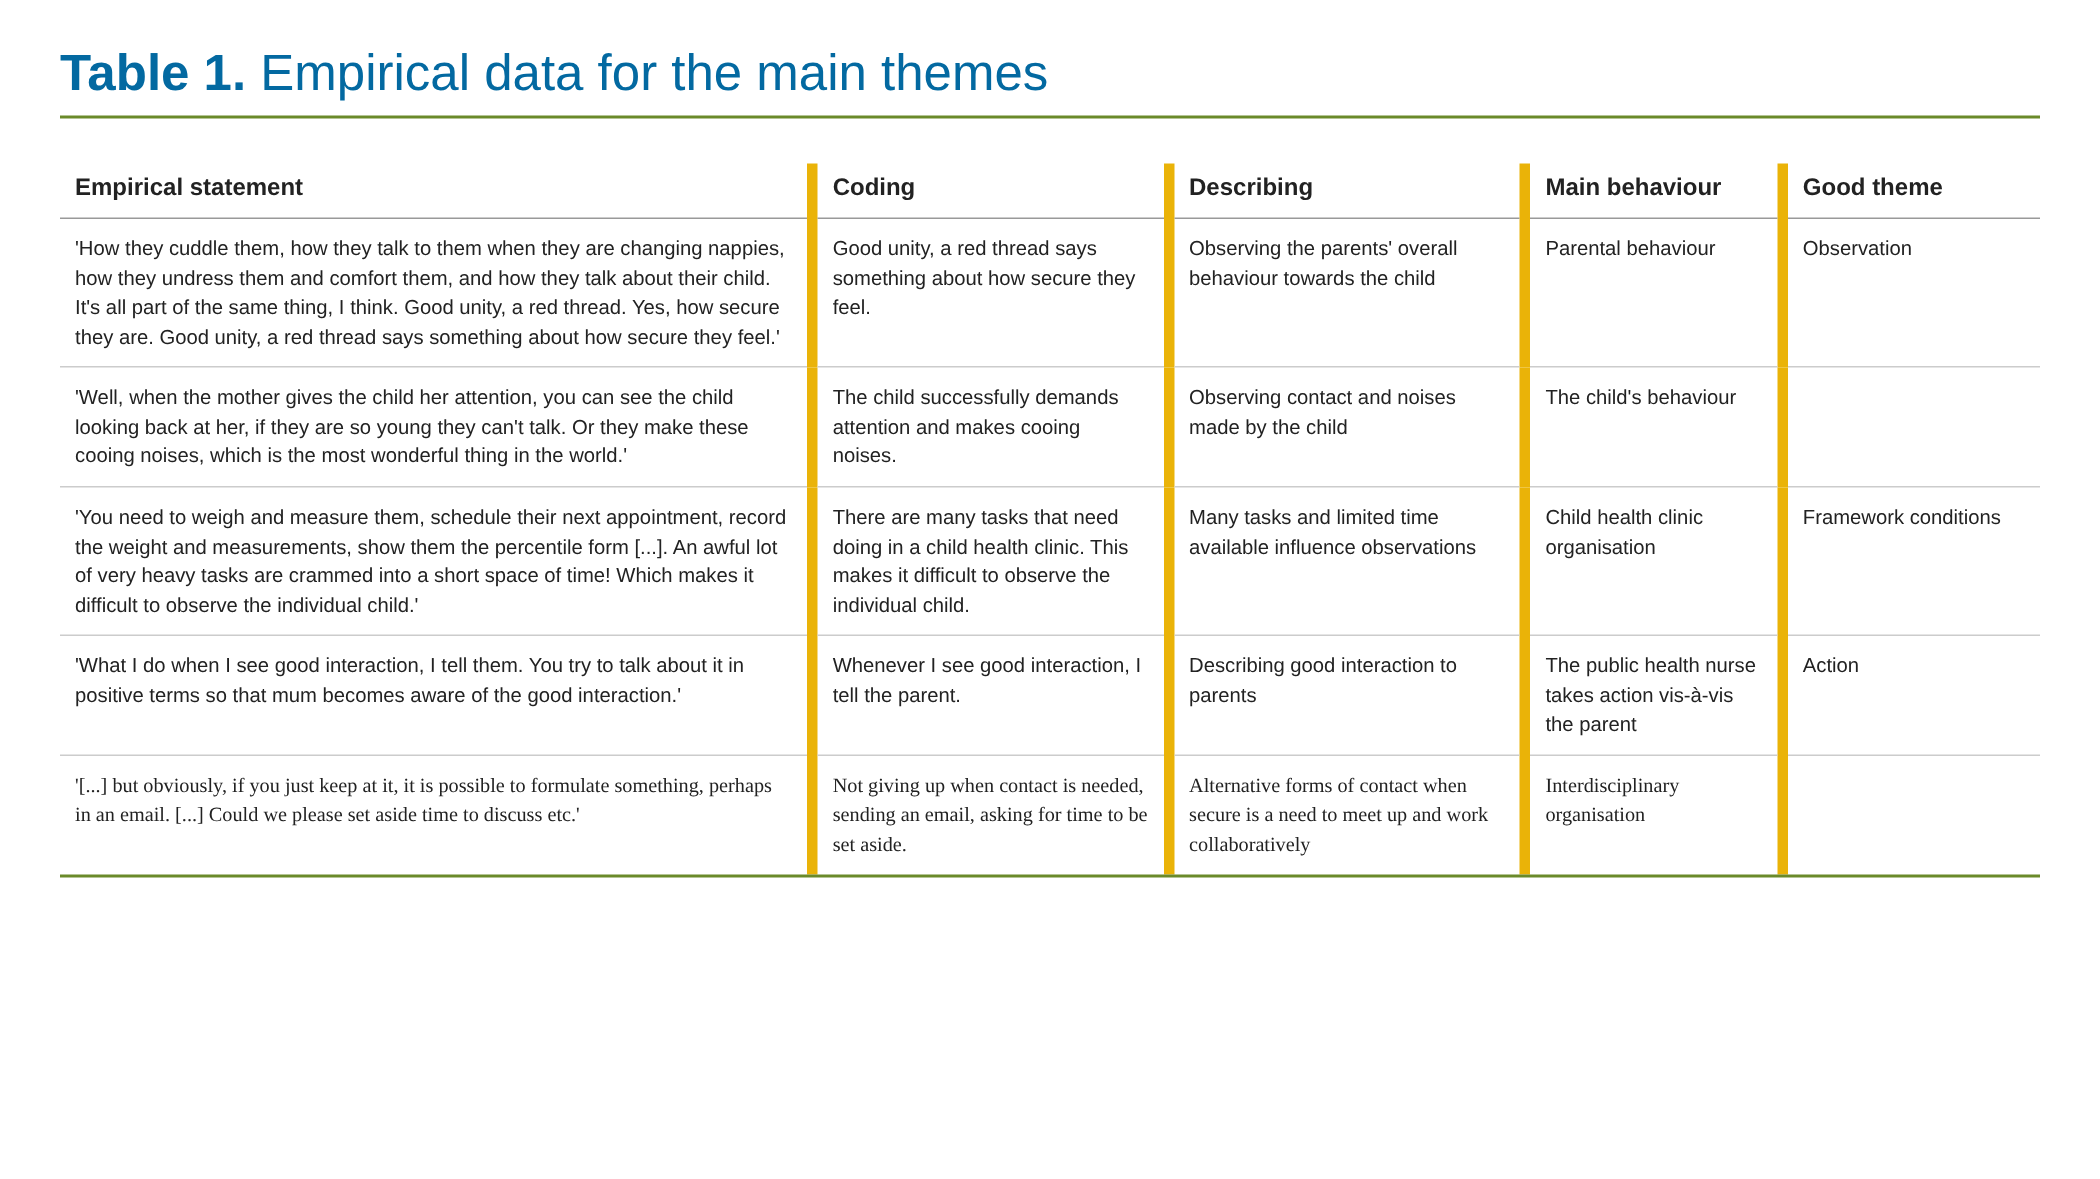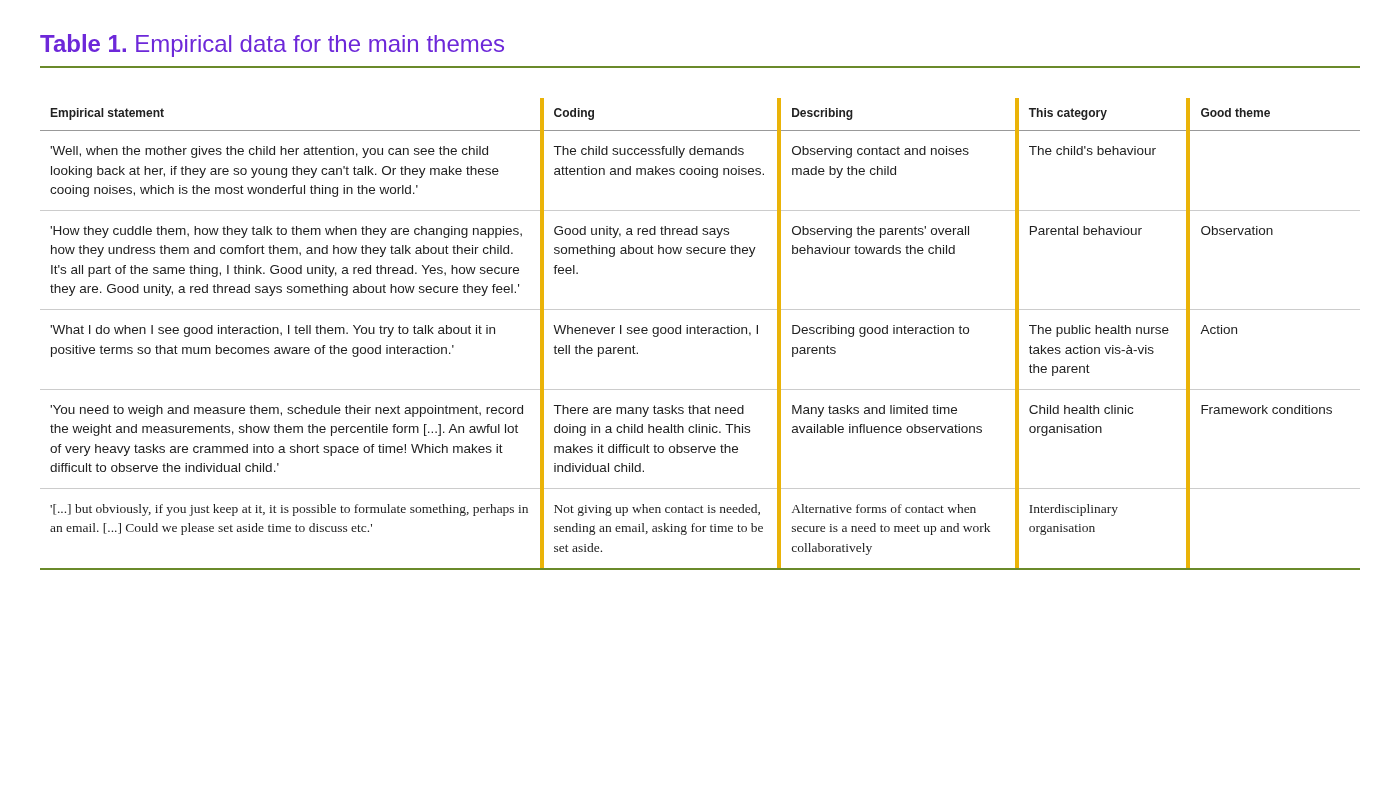--- a/index.html
+++ b/index.html
@@ -4,24 +4,24 @@
   <style>
     * { box-sizing: border-box; margin: 0; padding: 0; }
     body {
       font-family: Arial, sans-serif;
       background: #fff;
       color: #222;
       font-size: 14px;
       padding: 30px 40px;
     }
     .page-title {
-      font-size: 24px;
+      font-size: 34px;
       font-weight: normal;
       margin-bottom: 8px;
-      color: #6d28d9;
+      color: #0369a1;
     }
     .page-title strong {
       font-weight: bold;
     }
     .top-rule {
       border: none;
       border-top: 2.5px solid #6a8a2a;
       margin-bottom: 30px;
     }
     .bottom-rule {
@@ -35,42 +35,42 @@
       table-layout: fixed;
     }
     col.col-empirical { width: 38%; }
     col.col-coding    { width: 18%; }
     col.col-sub       { width: 18%; }
     col.col-main      { width: 13%; }
     col.col-theme     { width: 13%; }
 
     thead th {
       font-weight: bold;
-      font-size: 12px;
+      font-size: 16px;
       padding: 8px 10px 10px 10px;
       text-align: left;
       border-bottom: 1.5px solid #999;
       vertical-align: bottom;
     }
     tbody td {
       padding: 10px 10px;
       vertical-align: top;
       border-bottom: 1px solid #ccc;
       font-size: 13.5px;
       line-height: 1.45;
     }
     
     tbody tr:last-child td {
       border-bottom: none;
       font-family: Liberation Serif, serif;
     }
     
     thead th:not(:first-child),
     tbody td:not(:first-child) {
-      border-left: 4px solid #eab308;
+      border-left: 7px solid #eab308;
     }
   </style>
 </head>
 <body>
 
 <h1 class="page-title">
   <strong>Table 1.</strong><span> Empirical data for the main themes</span>
 </h1>
 <hr class="top-rule">
 
@@ -80,52 +80,52 @@
     <col class="col-coding">
     <col class="col-sub">
     <col class="col-main">
     <col class="col-theme">
   </colgroup>
   <thead>
     <tr>
       <th>Empirical statement</th>
       <th>Coding</th>
       <th>Describing</th>
-      <th>This category</th>
+      <th>Main behaviour</th>
       <th>Good theme</th>
     </tr>
   </thead>
   <tbody id="table-body">
   <tr>
+        <td>'How they cuddle them, how they talk to them when they are changing nappies, how they undress them and comfort them, and how they talk about their child. It's all part of the same thing, I think. Good unity, a red thread. Yes, how secure they are. Good unity, a red thread says something about how secure they feel.'</td>
+        <td>Good unity, a red thread says something about how secure they feel.</td>
+        <td>Observing the parents' overall behaviour towards the child</td>
+        <td>Parental behaviour</td>
+        <td>Observation</td>
+      </tr>
+      <tr>
         <td>'Well, when the mother gives the child her attention, you can see the child looking back at her, if they are so young they can't talk. Or they make these cooing noises, which is the most wonderful thing in the world.'</td>
         <td>The child successfully demands attention and makes cooing noises.</td>
         <td>Observing contact and noises made by the child</td>
         <td>The child's behaviour</td>
         <td></td>
       </tr>
       <tr>
-        <td>'How they cuddle them, how they talk to them when they are changing nappies, how they undress them and comfort them, and how they talk about their child. It's all part of the same thing, I think. Good unity, a red thread. Yes, how secure they are. Good unity, a red thread says something about how secure they feel.'</td>
-        <td>Good unity, a red thread says something about how secure they feel.</td>
-        <td>Observing the parents' overall behaviour towards the child</td>
-        <td>Parental behaviour</td>
-        <td>Observation</td>
+        <td>'You need to weigh and measure them, schedule their next appointment, record the weight and measurements, show them the percentile form [...]. An awful lot of very heavy tasks are crammed into a short space of time! Which makes it difficult to observe the individual child.'</td>
+        <td>There are many tasks that need doing in a child health clinic. This makes it difficult to observe the individual child.</td>
+        <td>Many tasks and limited time available influence observations</td>
+        <td>Child health clinic organisation</td>
+        <td>Framework conditions</td>
       </tr>
       <tr>
         <td>'What I do when I see good interaction, I tell them. You try to talk about it in positive terms so that mum becomes aware of the good interaction.'</td>
         <td>Whenever I see good interaction, I tell the parent.</td>
         <td>Describing good interaction to parents</td>
         <td>The public health nurse takes action vis-à-vis the parent</td>
         <td>Action</td>
-      </tr>
-      <tr>
-        <td>'You need to weigh and measure them, schedule their next appointment, record the weight and measurements, show them the percentile form [...]. An awful lot of very heavy tasks are crammed into a short space of time! Which makes it difficult to observe the individual child.'</td>
-        <td>There are many tasks that need doing in a child health clinic. This makes it difficult to observe the individual child.</td>
-        <td>Many tasks and limited time available influence observations</td>
-        <td>Child health clinic organisation</td>
-        <td>Framework conditions</td>
       </tr>
       <tr>
         <td>'[...] but obviously, if you just keep at it, it is possible to formulate something, perhaps in an email. [...] Could we please set aside time to discuss etc.'</td>
         <td>Not giving up when contact is needed, sending an email, asking for time to be set aside.</td>
         <td>Alternative forms of contact when secure is a need to meet up and work collaboratively</td>
         <td>Interdisciplinary organisation</td>
         <td></td>
       </tr>
     </tbody>
 </table>

